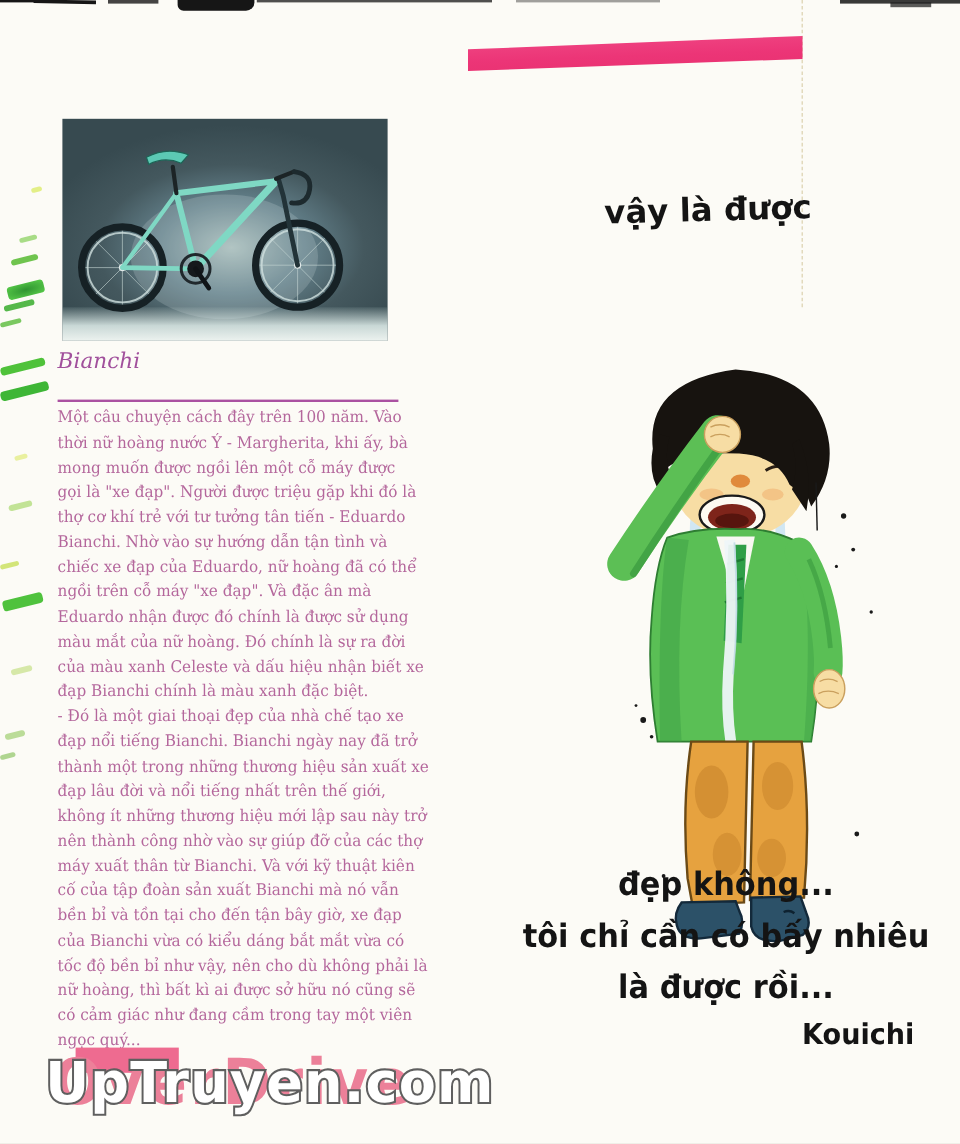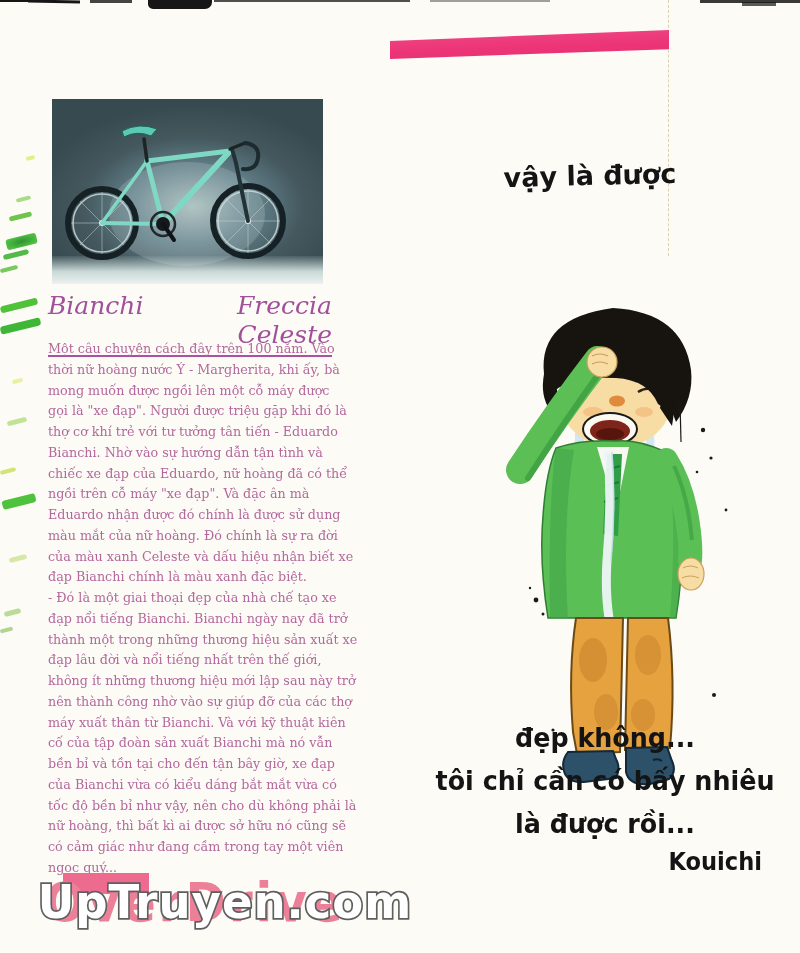--- a/index.html
+++ b/index.html
@@ -15,21 +15,21 @@
           background:linear-gradient(178deg,#f04a86,#ec3577 55%,#e8306f);
           clip-path:polygon(0 39%,100% 3%,100% 65%,0 97%);}
   
   .photo{position:absolute;left:52px;top:99px;width:271px;height:185px;
          background:radial-gradient(ellipse 60% 55% at 52% 58%,#a7bcba 0%,#63808a 38%,#44585e 68%,#374a50 100%);}
   .photo-floor{position:absolute;left:0;bottom:0;width:100%;height:28px;
          background:linear-gradient(to bottom,rgba(125,149,151,.2),#c9d8d6 55%,#ecf2ef);}
   .photo svg{position:absolute;left:0;top:0;}
   
   .title{position:absolute;left:48px;top:291px;width:284px;display:flex;justify-content:space-between;
-         font-style:italic;font-size:25px;color:#a1509c;border-bottom:2px solid #aa51a1;padding-bottom:6px;text-align:right;}
+         font-style:italic;font-size:18px;color:#a1509c;border-bottom:2px solid #aa51a1;padding-bottom:21px;}
   .article{position:absolute;left:48px;top:339px;color:#b4679c;font-size:13.4px;line-height:20.75px;
            transform:scaleX(.95);transform-origin:left top;white-space:nowrap;}
   
   .speech{position:absolute;font-family:"DejaVu Sans",sans-serif;font-weight:bold;color:#141414;text-align:center;}
   .speech-top{left:450px;top:160px;width:280px;}
   .speech-top .l1{font-size:27px;transform:rotate(-1.5deg);}
   .speech-top .l2{font-size:27px;margin-top:9px;}
   .speech-top .big5{font-size:45px;line-height:0;vertical-align:-7px;padding:0 3px;}
   .speech-bottom{left:420px;top:716px;width:370px;transform:scaleX(.94);transform-origin:center top;}
   .speech-bottom div{font-size:27px;line-height:43px;}
@@ -113,21 +113,20 @@
       <path d="M193,44 Q208,46 206,59 Q204,72 191,70" stroke="#1d2a2e" stroke-width="4" fill="none" stroke-linecap="round"></path>
 
       <circle cx="111" cy="125" r="12" fill="none" stroke="#20282c" stroke-width="2.5"></circle>
       <circle cx="111" cy="125" r="7" fill="#15191c"></circle>
       <path d="M111,125 L122,141" stroke="#101417" stroke-width="4" stroke-linecap="round"></path>
     </svg>
   </div>
 
   <div class="title">
     <span>Bianchi</span>
-    <span>Freccia Celeste</span>
   </div>
 
   <div class="article">
     <div>Một câu chuyện cách đây trên 100 năm. Vào</div>
     <div>thời nữ hoàng nước Ý - Margherita, khi ấy, bà</div>
     <div>mong muốn được ngồi lên một cỗ máy được</div>
     <div>gọi là "xe đạp". Người được triệu gặp khi đó là</div>
     <div>thợ cơ khí trẻ với tư tưởng tân tiến - Eduardo</div>
     <div>Bianchi. Nhờ vào sự hướng dẫn tận tình và</div>
     <div>chiếc xe đạp của Eduardo, nữ hoàng đã có thể</div>

